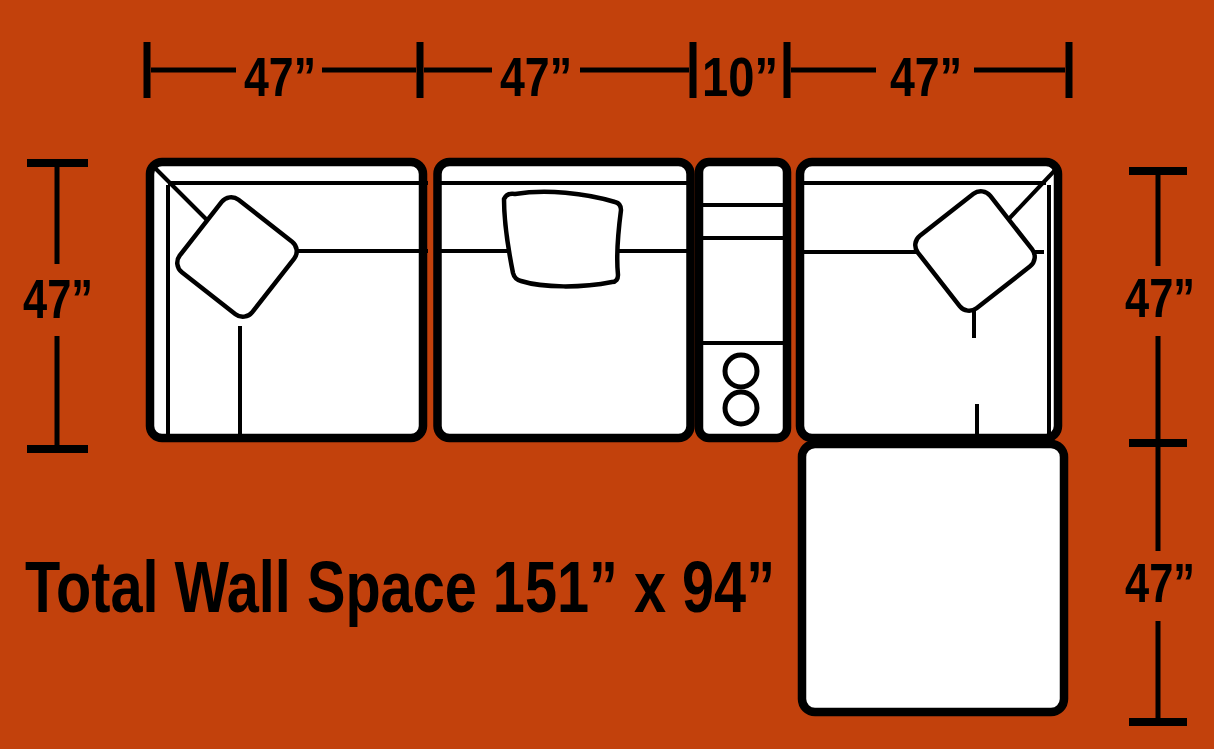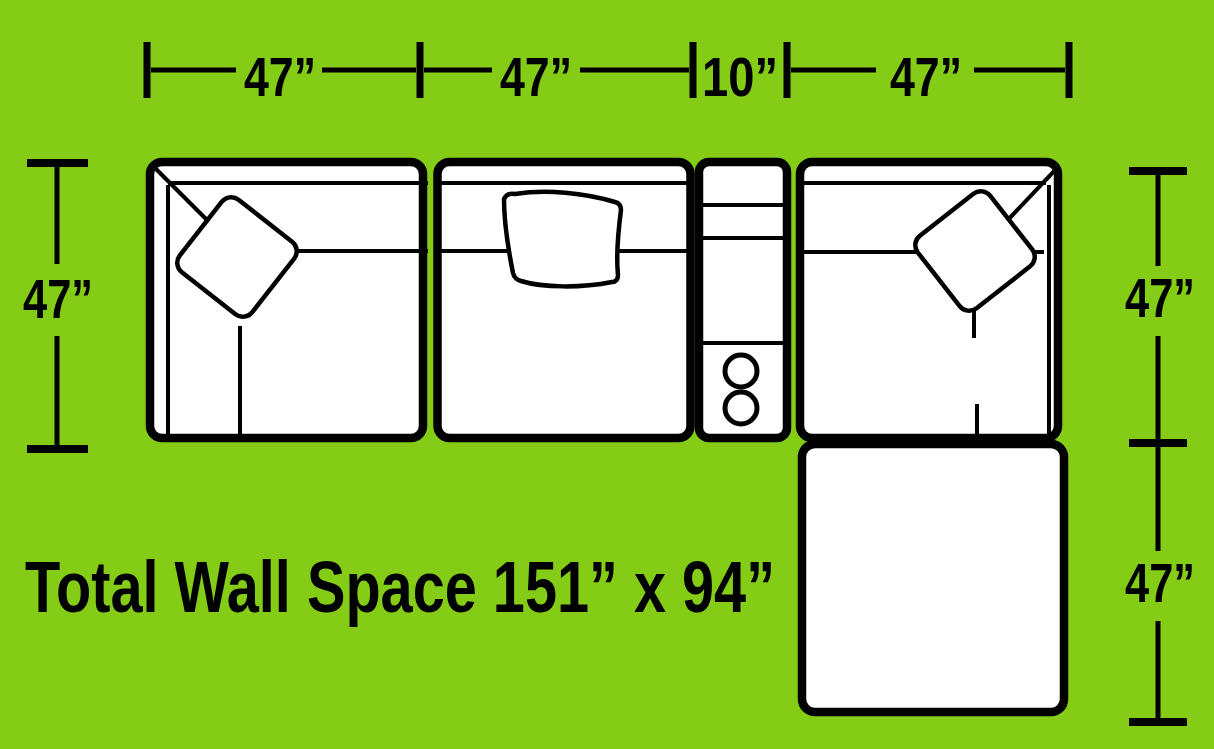--- a/index.html
+++ b/index.html
@@ -4,21 +4,21 @@
 <style>
   html, body {
     margin: 0;
     padding: 0;
     background: #ffffff;
   }
   .stage {
     position: relative;
     width: 1214px;
     height: 749px;
-    background: #84cc16;
+    background: #c2410c;
     overflow: hidden;
     font-family: "Liberation Sans", sans-serif;
   }
   .stage svg {
     position: absolute;
     left: 0;
     top: 0;
     width: 100%;
     height: 100%;
   }

